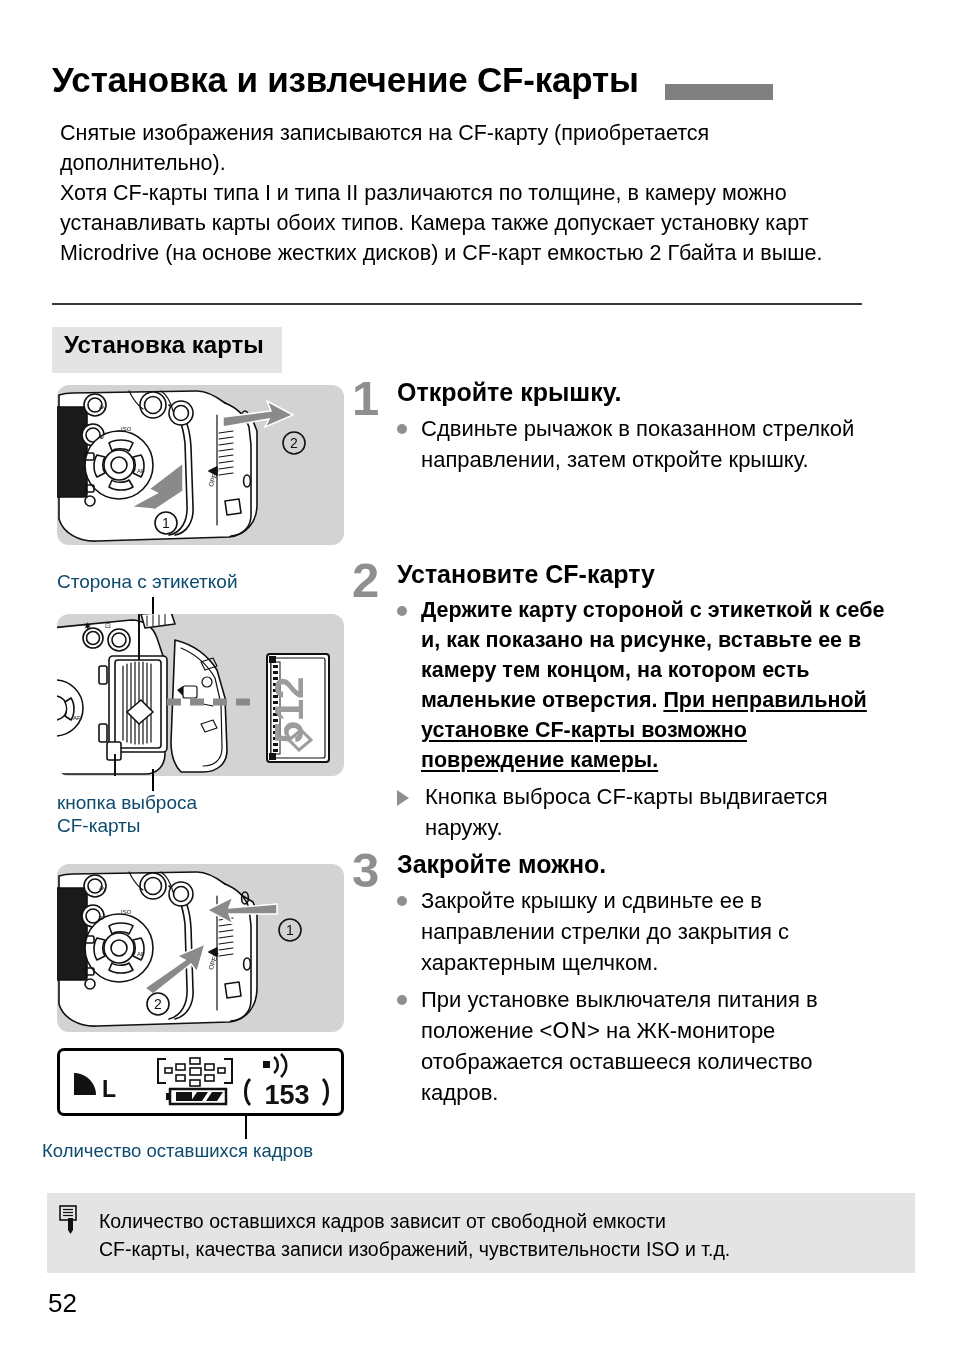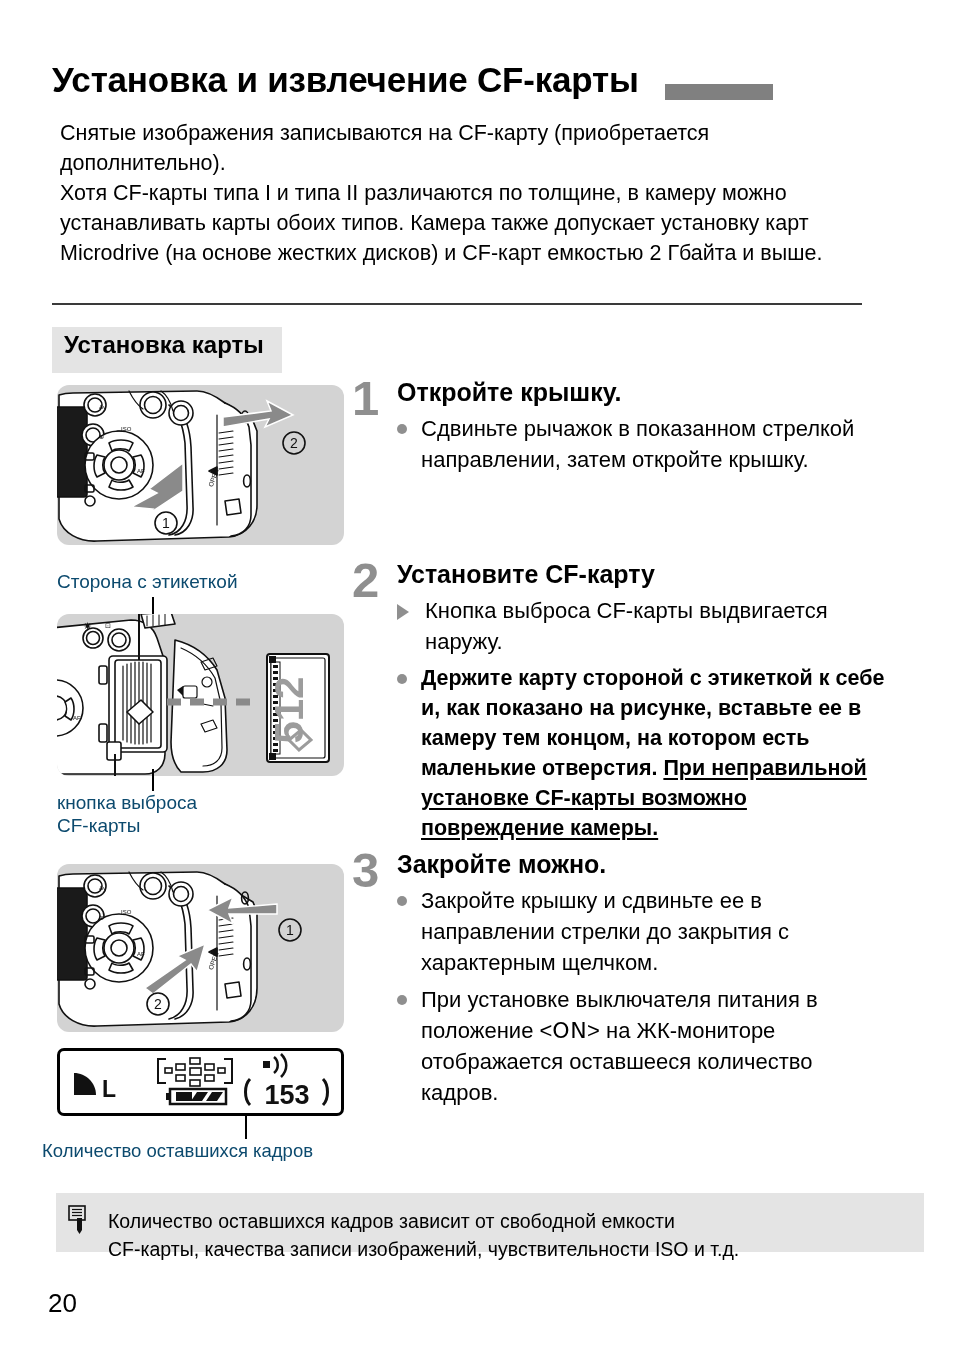--- a/index.html
+++ b/index.html
@@ -186,24 +186,24 @@
   .bullet-text.bold { font-weight: bold; font-size: 21.5px; line-height: 30px; }
   .u { text-decoration: underline; text-underline-offset: 3px; }
   .mono-on {
     font-family: "DejaVu Sans", sans-serif;
     letter-spacing: 0.5px;
   }
 
   
   .note-box {
     position: absolute;
-    left: 56px;
+    left: 47px;
     top: 1193px;
     width: 868px;
-    height: 59px;
+    height: 80px;
     background: #e4e4e4;
     box-sizing: border-box;
   }
   .note-icon {
     position: absolute;
     left: 12px;
     top: 12px;
     width: 22px;
     height: 30px;
   }
@@ -556,26 +556,26 @@
       <div class="bullet-text">Сдвиньте рычажок в показанном стрелкой направлении, затем откройте крышку.</div>
     </div>
   </div>
 </div>
 
 <div class="step" id="step-2">
   <div class="step-num">2</div>
   <div class="step-body">
     <div class="step-heading">Установите CF-карту</div>
     <div class="bullet-row">
+      <div class="bullet-dot"></div>
+      <div class="bullet-text bold"><span>Держите карту стороной с этикеткой к себе и, как показано на рисунке, вставьте ее в камеру тем концом, на котором есть маленькие отверстия. </span><span class="u">При неправильной установке CF-карты возможно повреждение камеры.</span></div>
+    </div>
+    <div class="bullet-row">
       <div class="bullet-tri"></div>
       <div class="bullet-text">Кнопка выброса CF-карты выдвигается наружу.</div>
-    </div>
-    <div class="bullet-row">
-      <div class="bullet-dot"></div>
-      <div class="bullet-text bold"><span>Держите карту стороной с этикеткой к себе и, как показано на рисунке, вставьте ее в камеру тем концом, на котором есть маленькие отверстия. </span><span class="u">При неправильной установке CF-карты возможно повреждение камеры.</span></div>
     </div>
   </div>
 </div>
 
 <div class="step" id="step-3">
   <div class="step-num">3</div>
   <div class="step-body">
     <div class="step-heading">Закройте можно.</div>
     <div class="bullet-row">
       <div class="bullet-dot"></div>
@@ -599,13 +599,13 @@
       </g>
       <path d="M9 13 L14 13 L14 25 L11.5 29 L9 25 Z" fill="#111"></path>
     </svg>
   </div>
   <div class="note-text">
     <div>Количество оставшихся кадров зависит от свободной емкости</div>
     <div>CF-карты, качества записи изображений, чувствительности ISO и т.д.</div>
   </div>
 </div>
 
-<div class="page-number">20</div>
+<div class="page-number">52</div>
 
 </body></html>

